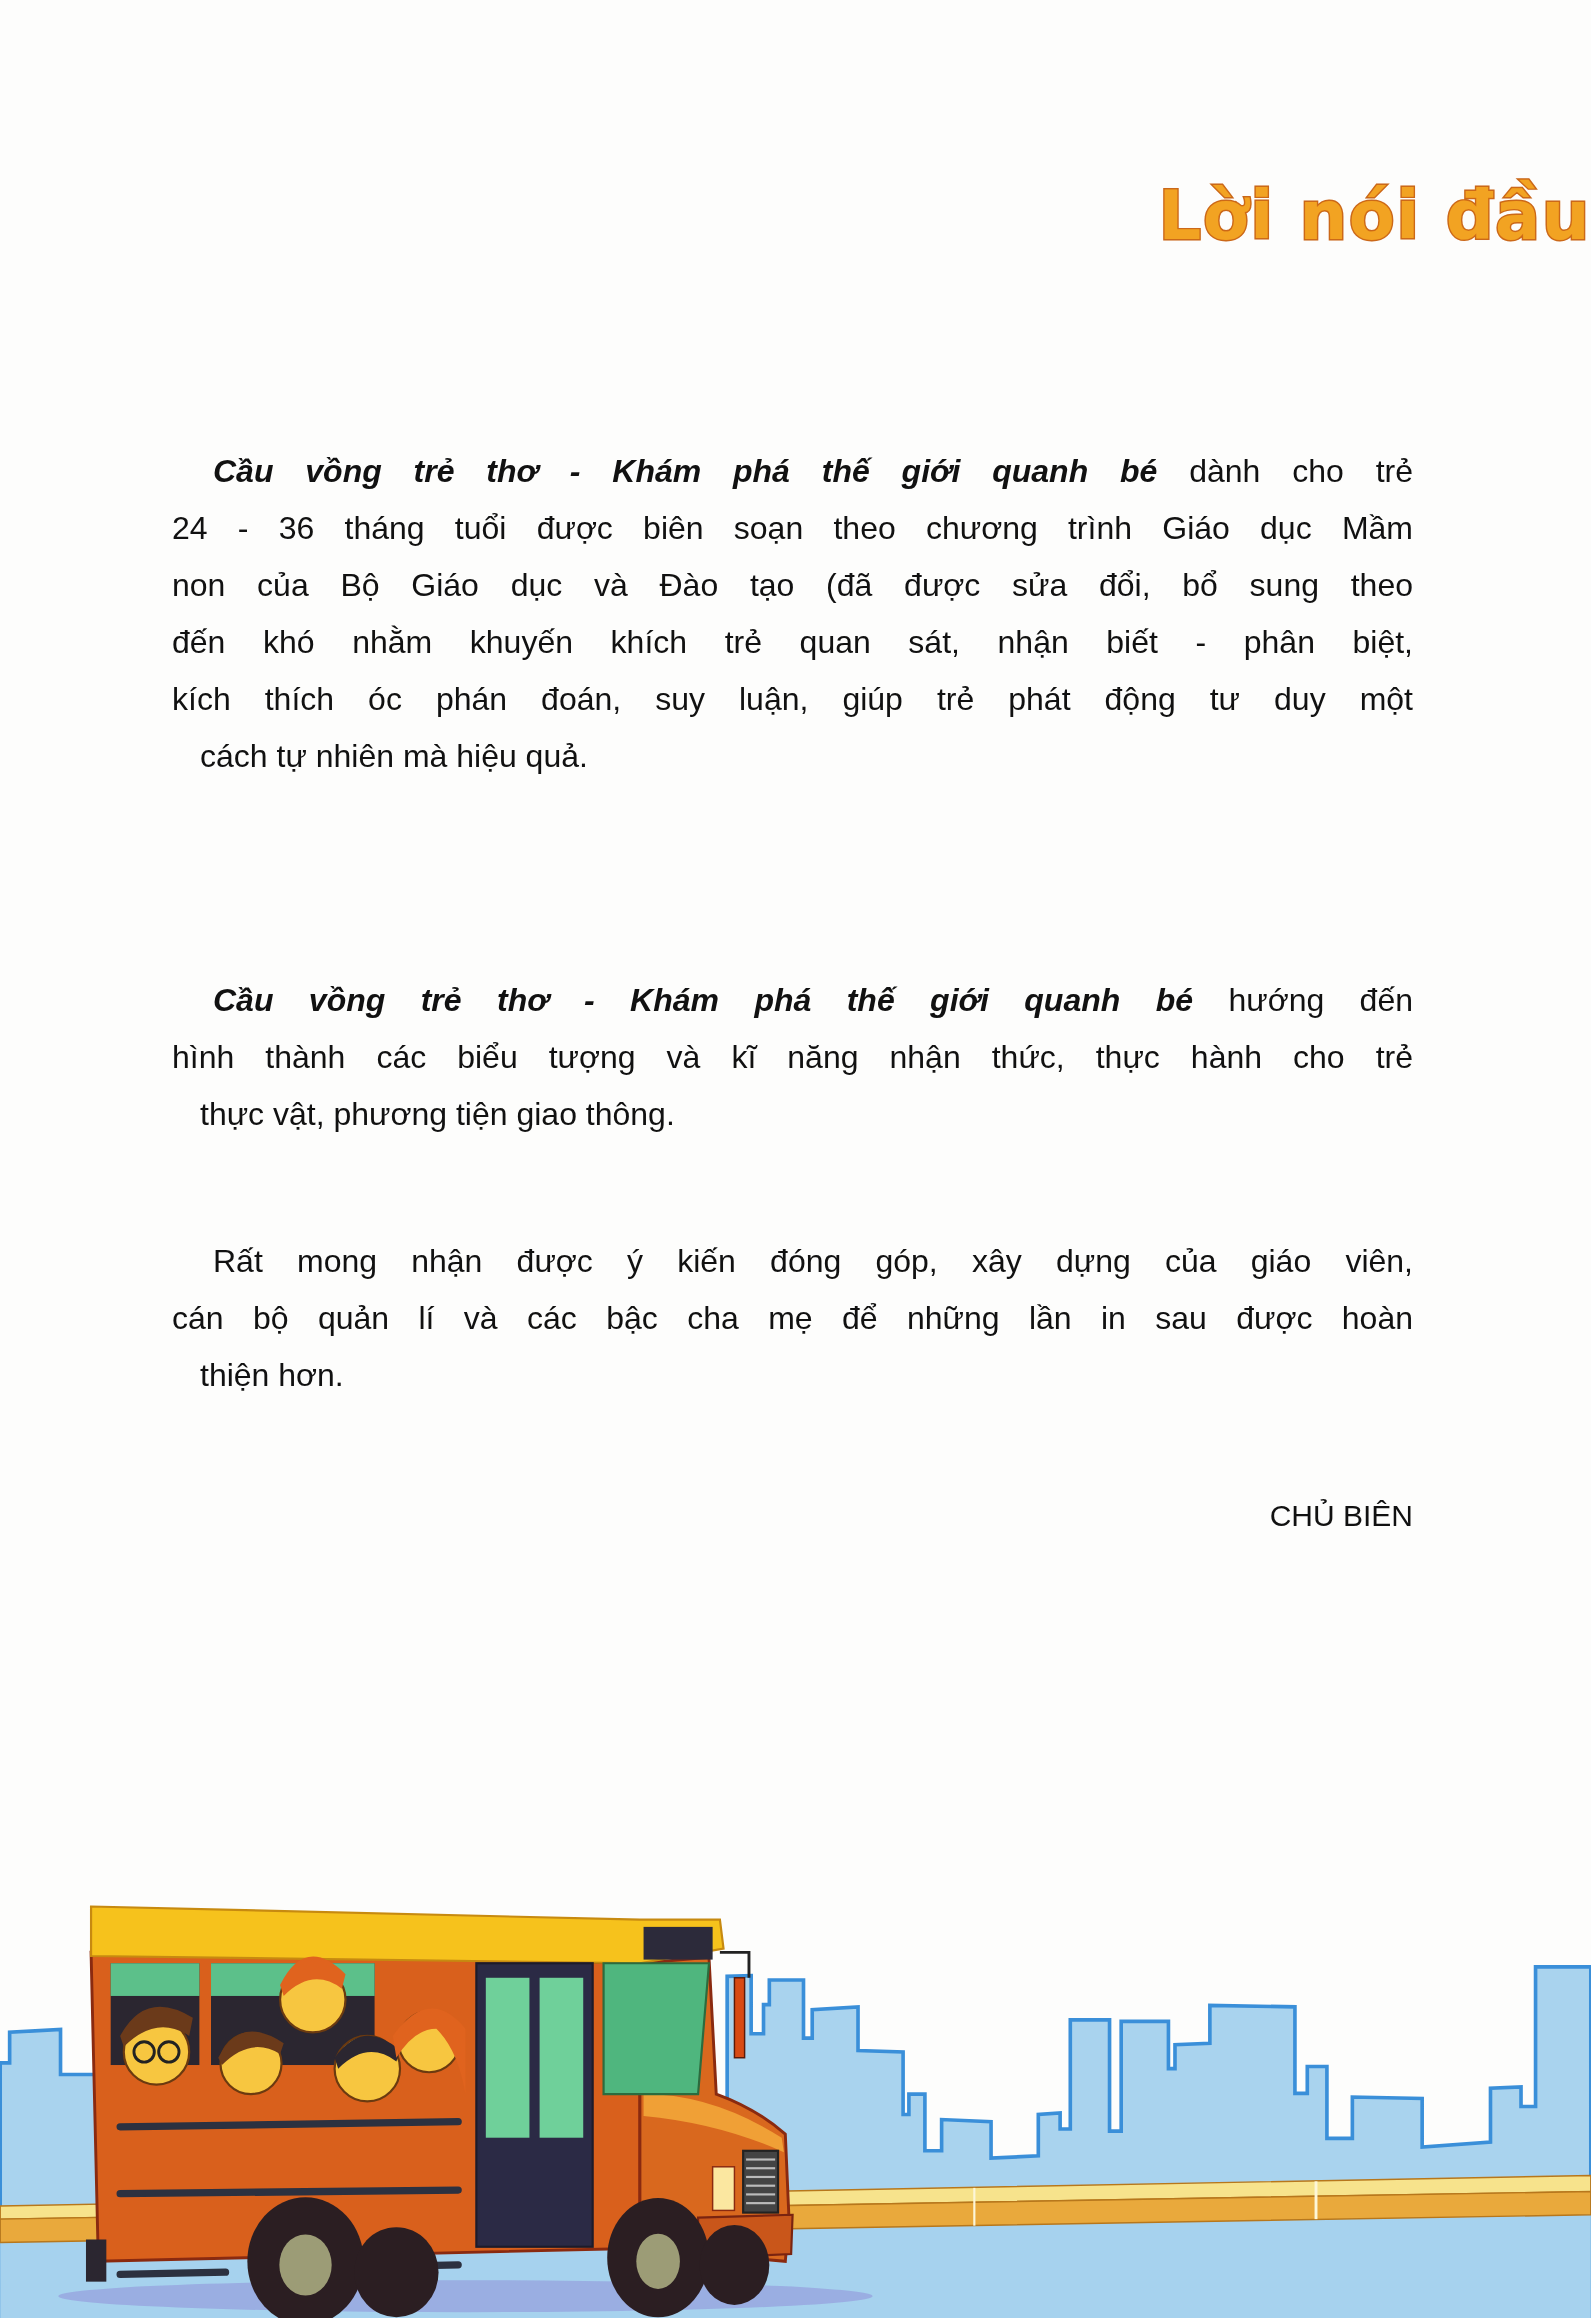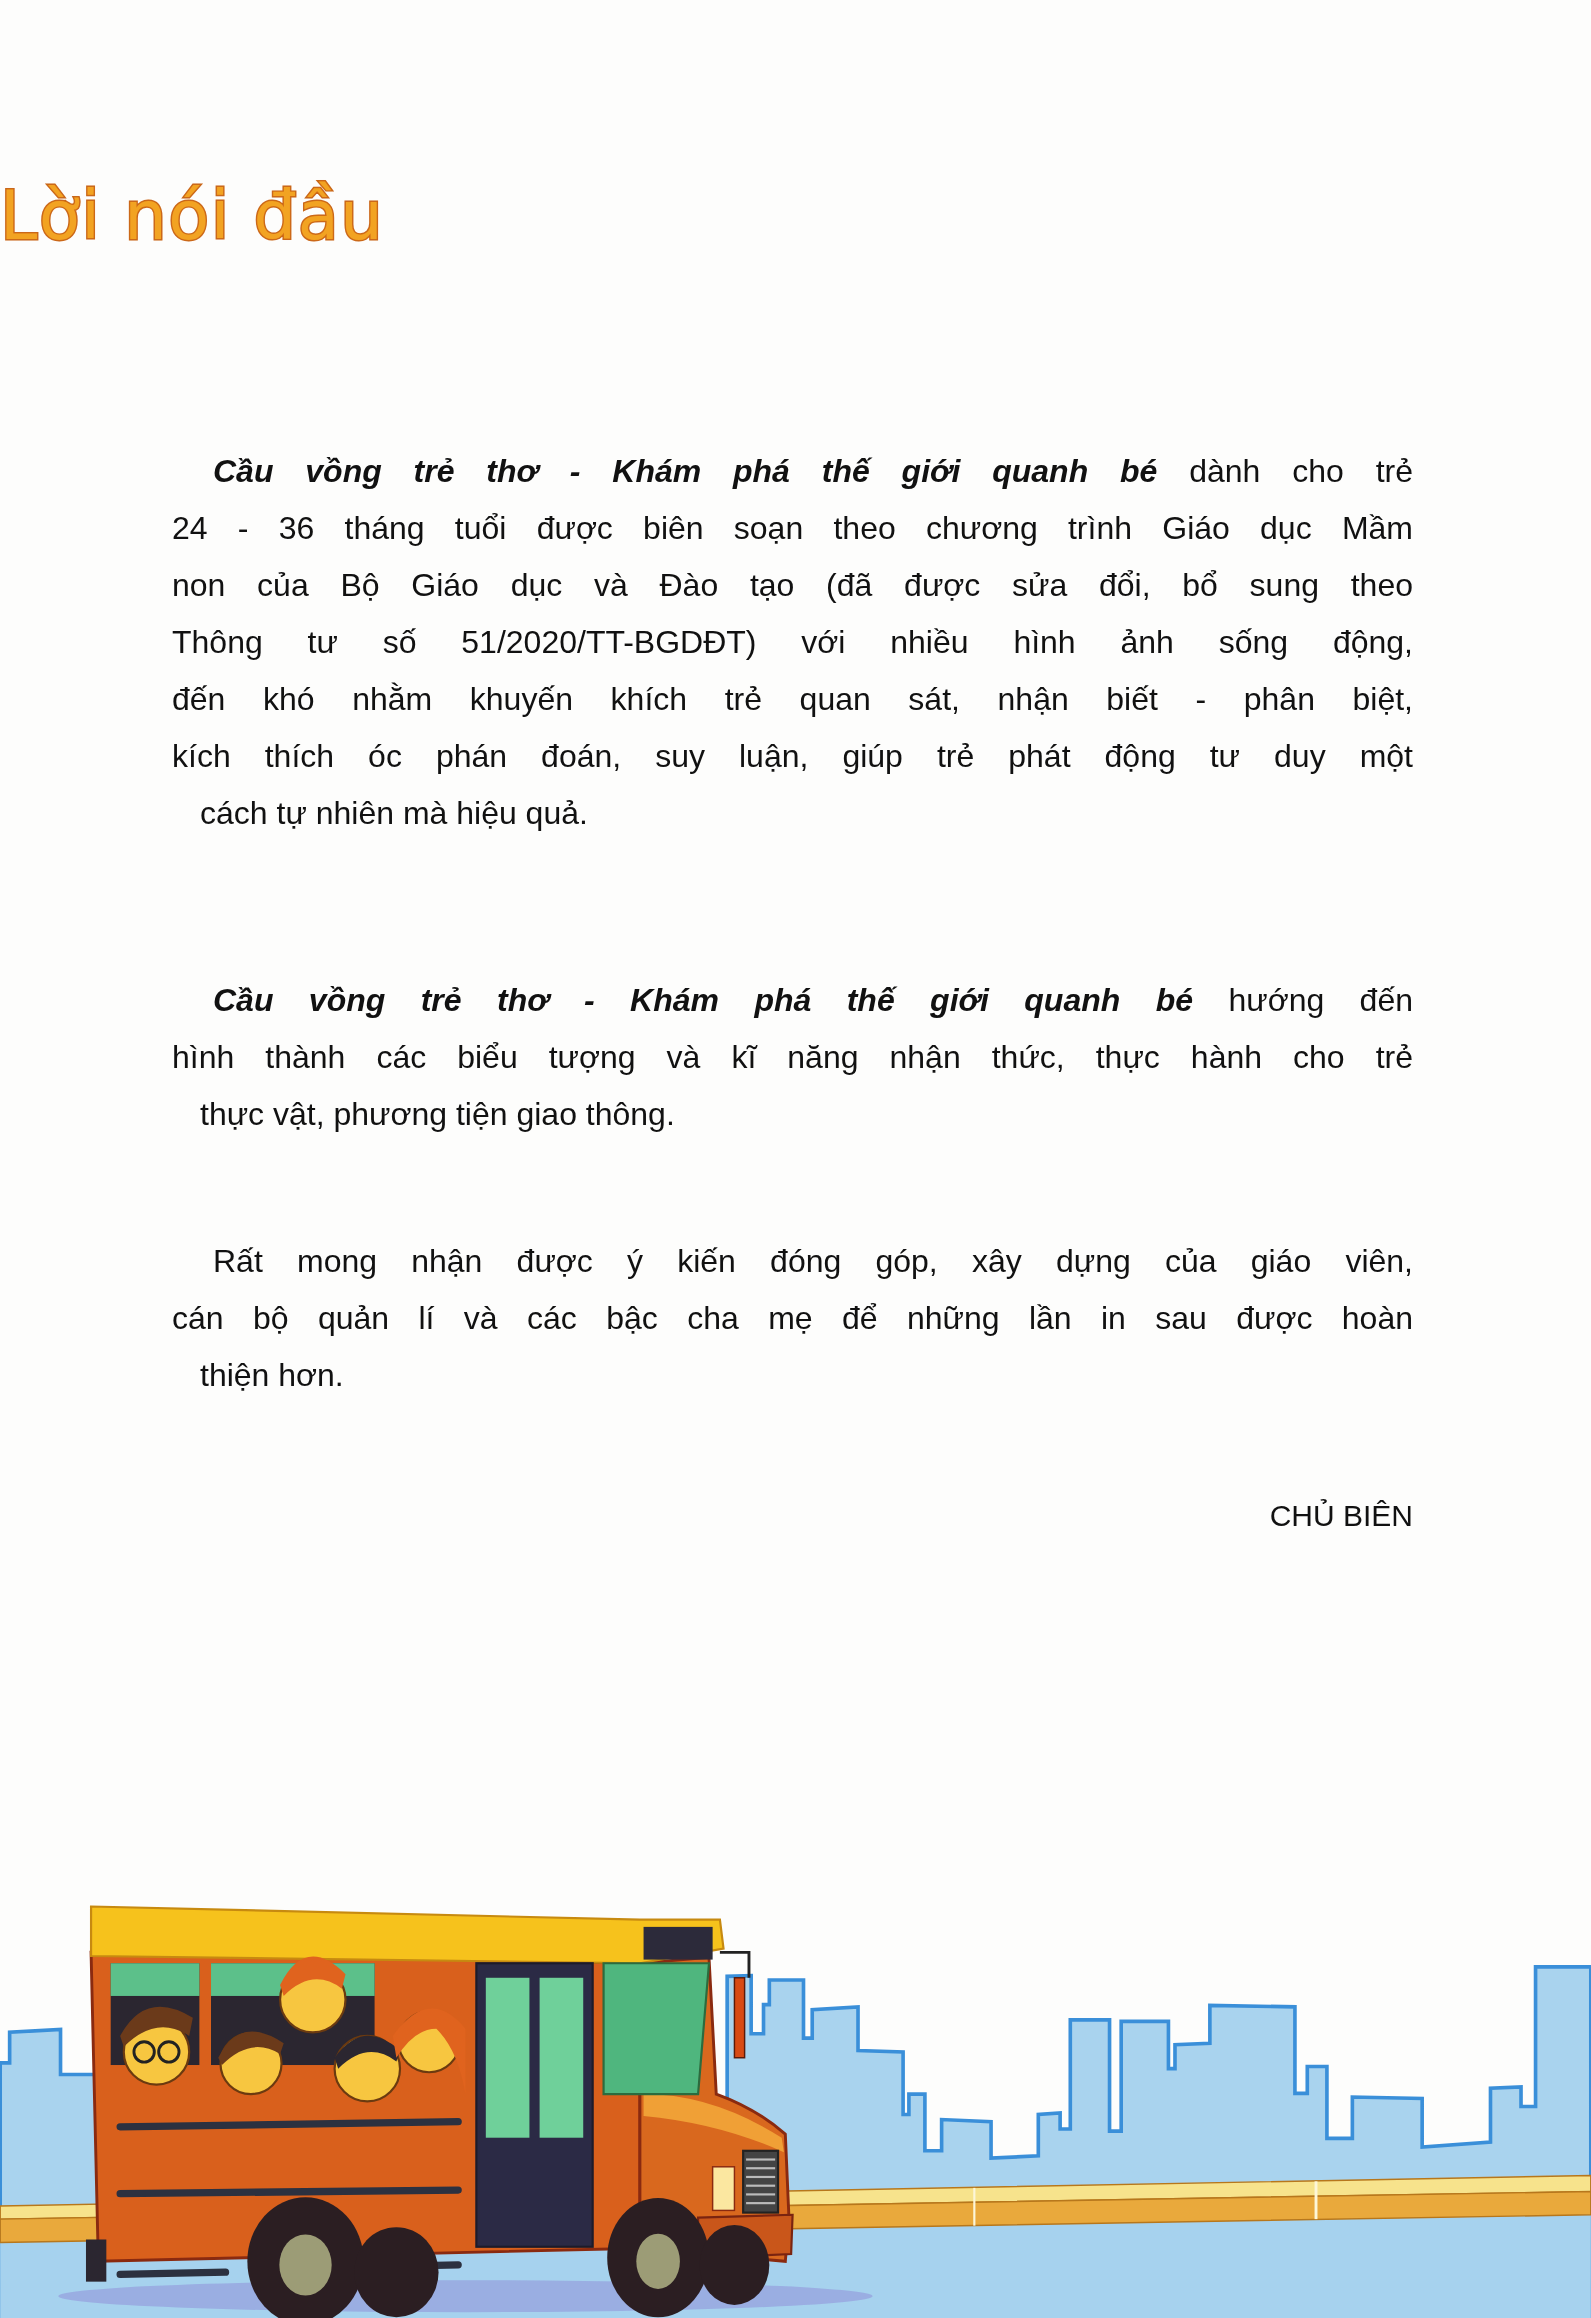--- a/index.html
+++ b/index.html
@@ -13,23 +13,23 @@
       overflow: hidden;
       background: #fdfdfc;
       font-family: "Liberation Sans", sans-serif;
       color: #111;
     }
     .page-title {
       position: absolute;
       top: 169px;
       left: 0;
       width: 1591px;
-      text-align: left;
+      text-align: right;
       font-family: "DejaVu Sans", sans-serif;
-      font-weight: normal;
+      font-weight: bold;
       font-size: 67px;
       line-height: 95px;
       letter-spacing: 1.5px;
       color: #f2a322;
       -webkit-text-stroke: 2.9px #c8661a;
       paint-order: stroke fill;
       text-shadow: 0 0 1.5px #e07a14;
     }
     .body-text {
       position: absolute;
@@ -77,21 +77,20 @@
   </style>
 </head>
 <body>
 
 <div class="page-title">Lời nói đầu</div>
 
 <div class="body-text" style="top: 443px;">
   <span class="line indent"><span class="book-title">Cầu vồng trẻ thơ - Khám phá thế giới quanh bé</span><span> dành cho trẻ</span></span>
   <span class="line">24 - 36 tháng tuổi được biên soạn theo chương trình Giáo dục Mầm</span>
   <span class="line">non của Bộ Giáo dục và Đào tạo (đã được sửa đổi, bổ sung theo</span>
-  <span class="line">Thông tư số 51/2020/TT-BGDĐT) với nhiều hình ảnh sống động,</span>
   <span class="line">đến khó nhằm khuyến khích trẻ quan sát, nhận biết - phân biệt,</span>
   <span class="line">kích thích óc phán đoán, suy luận, giúp trẻ phát động tư duy một</span>
   <span class="line last">cách tự nhiên mà hiệu quả.</span>
 </div>
 
 <div class="body-text" style="top: 972px;">
   <span class="line indent"><span class="book-title">Cầu vồng trẻ thơ - Khám phá thế giới quanh bé</span><span> hướng đến</span></span>
   <span class="line">hình thành các biểu tượng và kĩ năng nhận thức, thực hành cho trẻ</span>
   <span class="line last">thực vật, phương tiện giao thông.</span>
 </div>

